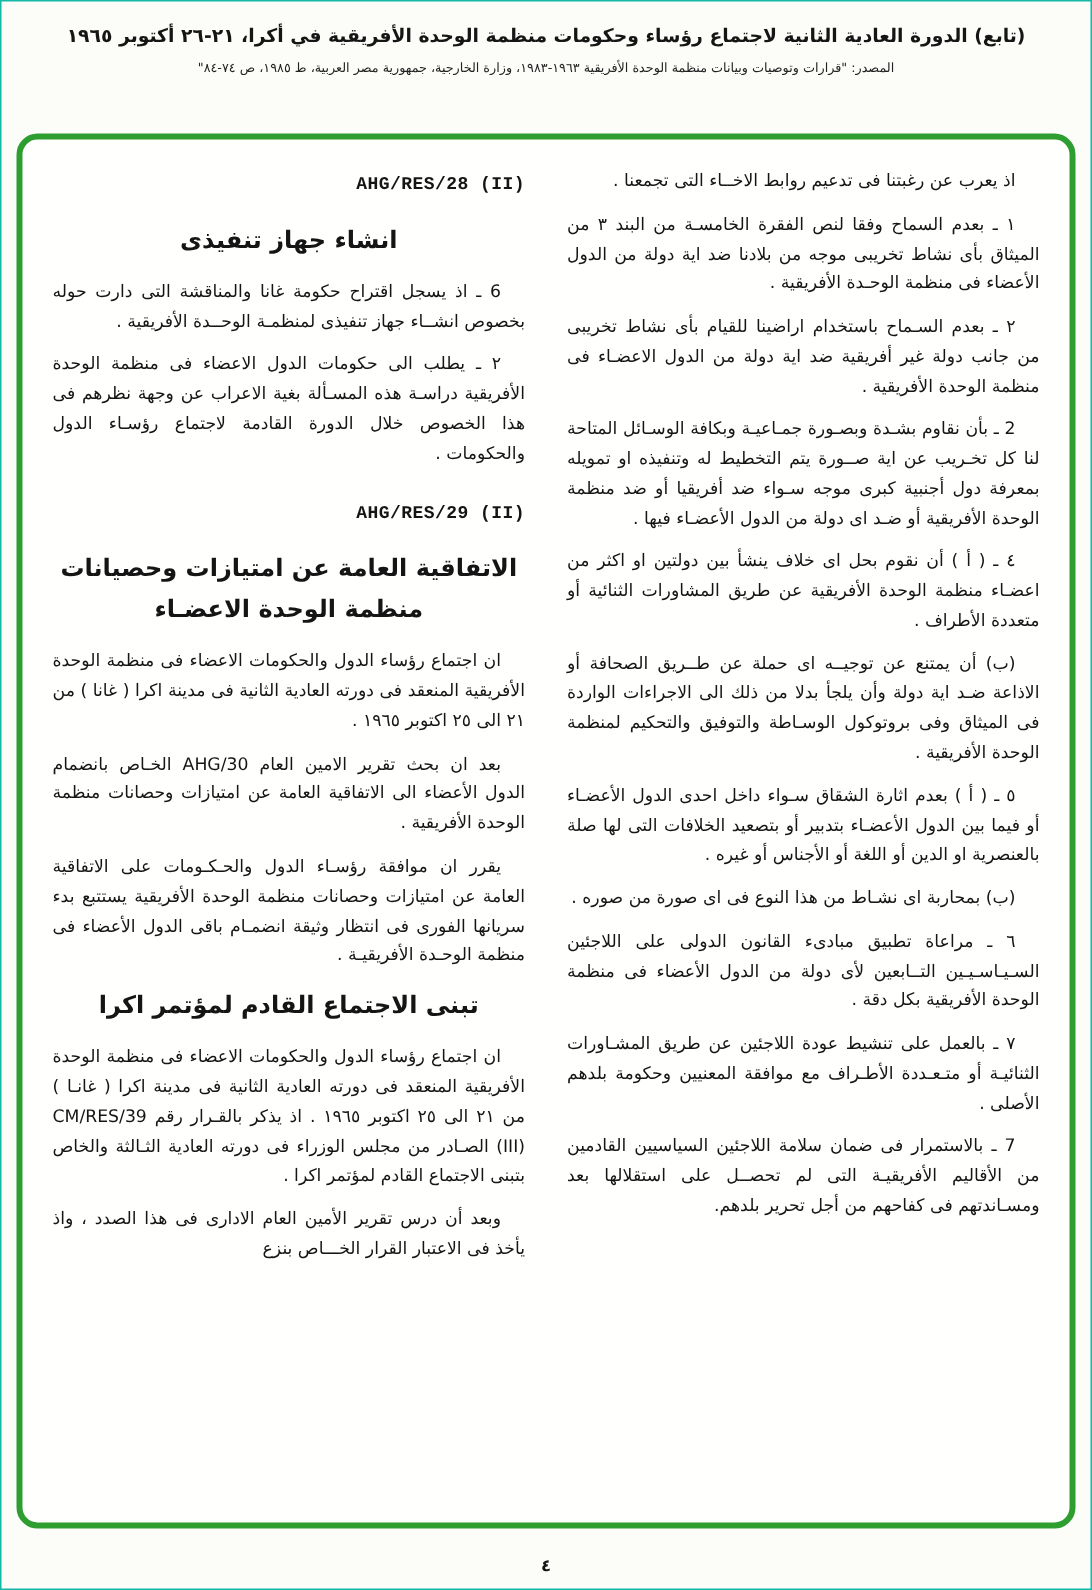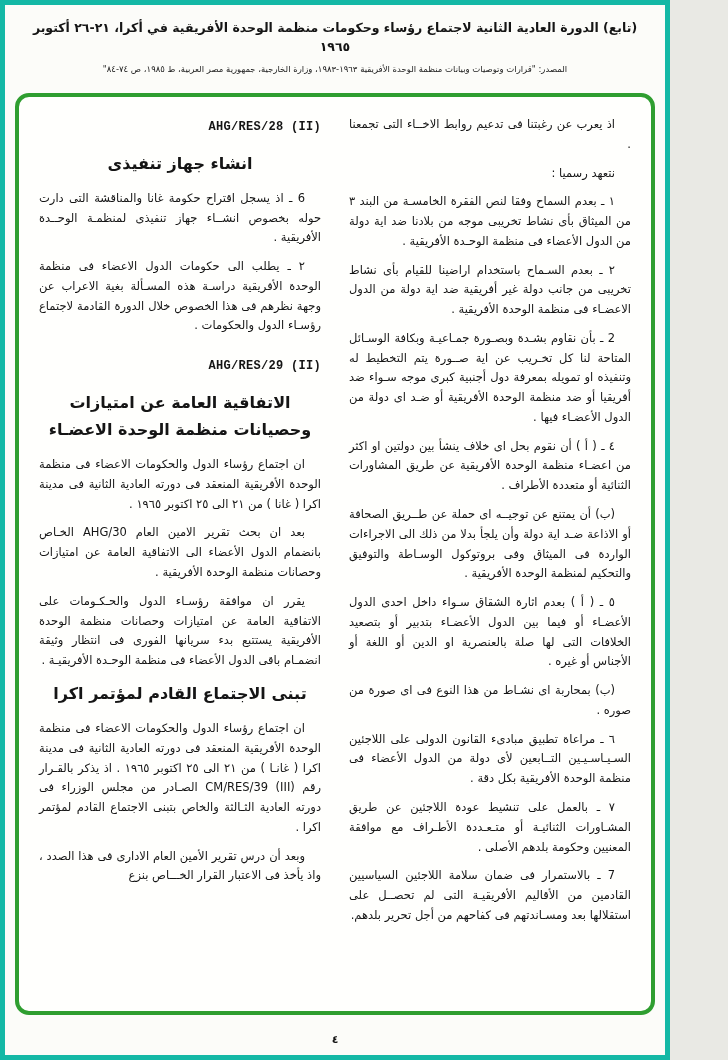--- a/index.html
+++ b/index.html
@@ -4,23 +4,23 @@
 <style>
   * { margin:0; padding:0; box-sizing:border-box; }
   html,body { width:728px; height:1060px; }
   body {
     background:#e9e9e4;
     font-family:"DejaVu Sans", sans-serif;
     color:#151515;
   }
   .page {
     position:relative;
-    width:670px; height:1060px;
+    width:728px; height:1060px;
     background:#fcfcf9;
-    border:5px solid #14b8a6;
+    border:1px solid #14b8a6;
     overflow:hidden;
   }
   .page-header {
     direction:rtl;
     text-align:center;
     padding:14px 26px 0 26px;
   }
   .header-title {
     font-weight:bold;
     font-size:12.5px;
@@ -93,21 +93,20 @@
   <header class="page-header">
     <div class="header-title">(تابع) الدورة العادية الثانية لاجتماع رؤساء وحكومات منظمة الوحدة الأفريقية في أكرا، ٢١-٢٦ أكتوبر ١٩٦٥</div>
     <div class="header-source">المصدر: "قرارات وتوصيات وبيانات منظمة الوحدة الأفريقية ١٩٦٣-١٩٨٣، وزارة الخارجية، جمهورية مصر العربية، ط ١٩٨٥، ص ٧٤-٨٤"</div>
   </header>
 
   <div class="green-box">
     <div class="columns">
 
       <div class="col">
         <p>اذ يعرب عن رغبتنا فى تدعيم روابط الاخــاء التى تجمعنا .</p>
-        <p>نتعهد رسميا :</p>
         <p>١ ـ بعدم السماح وفقا لنص الفقرة الخامسـة من البند ٣ من الميثاق بأى نشاط تخريبى موجه من بلادنا ضد اية دولة من الدول الأعضاء فى منظمة الوحـدة الأفريقية .</p>
         <p>٢ ـ بعدم السـماح باستخدام اراضينا للقيام بأى نشاط تخريبى من جانب دولة غير أفريقية ضد اية دولة من الدول الاعضـاء فى منظمة الوحدة الأفريقية .</p>
         <p>2 ـ بأن نقاوم بشـدة وبصـورة جمـاعيـة وبكافة الوسـائل المتاحة لنا كل تخـريب عن اية صــورة يتم التخطيط له وتنفيذه او تمويله بمعرفة دول أجنبية كبرى موجه سـواء ضد أفريقيا أو ضد منظمة الوحدة الأفريقية أو ضـد اى دولة من الدول الأعضـاء فيها .</p>
         <p>٤ ـ ( أ ) أن نقوم بحل اى خلاف ينشأ بين دولتين او اكثر من اعضـاء منظمة الوحدة الأفريقية عن طريق المشاورات الثنائية أو متعددة الأطراف .</p>
         <p>(ب) أن يمتنع عن توجيــه اى حملة عن طــريق الصحافة أو الاذاعة ضـد اية دولة وأن يلجأ بدلا من ذلك الى الاجراءات الواردة فى الميثاق وفى بروتوكول الوسـاطة والتوفيق والتحكيم لمنظمة الوحدة الأفريقية .</p>
         <p>٥ ـ ( أ ) بعدم اثارة الشقاق سـواء داخل احدى الدول الأعضـاء أو فيما بين الدول الأعضـاء بتدبير أو بتصعيد الخلافات التى لها صلة بالعنصرية او الدين أو اللغة أو الأجناس أو غيره .</p>
         <p>(ب) بمحاربة اى نشـاط من هذا النوع فى اى صورة من صوره .</p>
         <p>٦ ـ مراعاة تطبيق مبادىء القانون الدولى على اللاجئين السـيـاسـيـين التــابعين لأى دولة من الدول الأعضاء فى منظمة الوحدة الأفريقية بكل دقة .</p>
         <p>٧ ـ بالعمل على تنشيط عودة اللاجئين عن طريق المشـاورات الثنائيـة أو متـعـددة الأطـراف مع موافقة المعنيين وحكومة بلدهم الأصلى .</p>
         <p>7 ـ بالاستمرار فى ضمان سلامة اللاجئين السياسيين القادمين من الأقاليم الأفريقيـة التى لم تحصــل على استقلالها بعد ومسـاندتهم فى كفاحهم من أجل تحرير بلدهم.</p>

